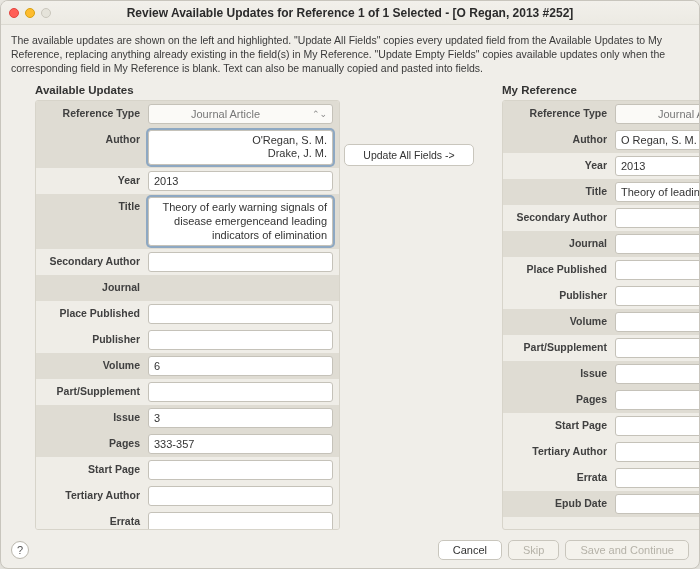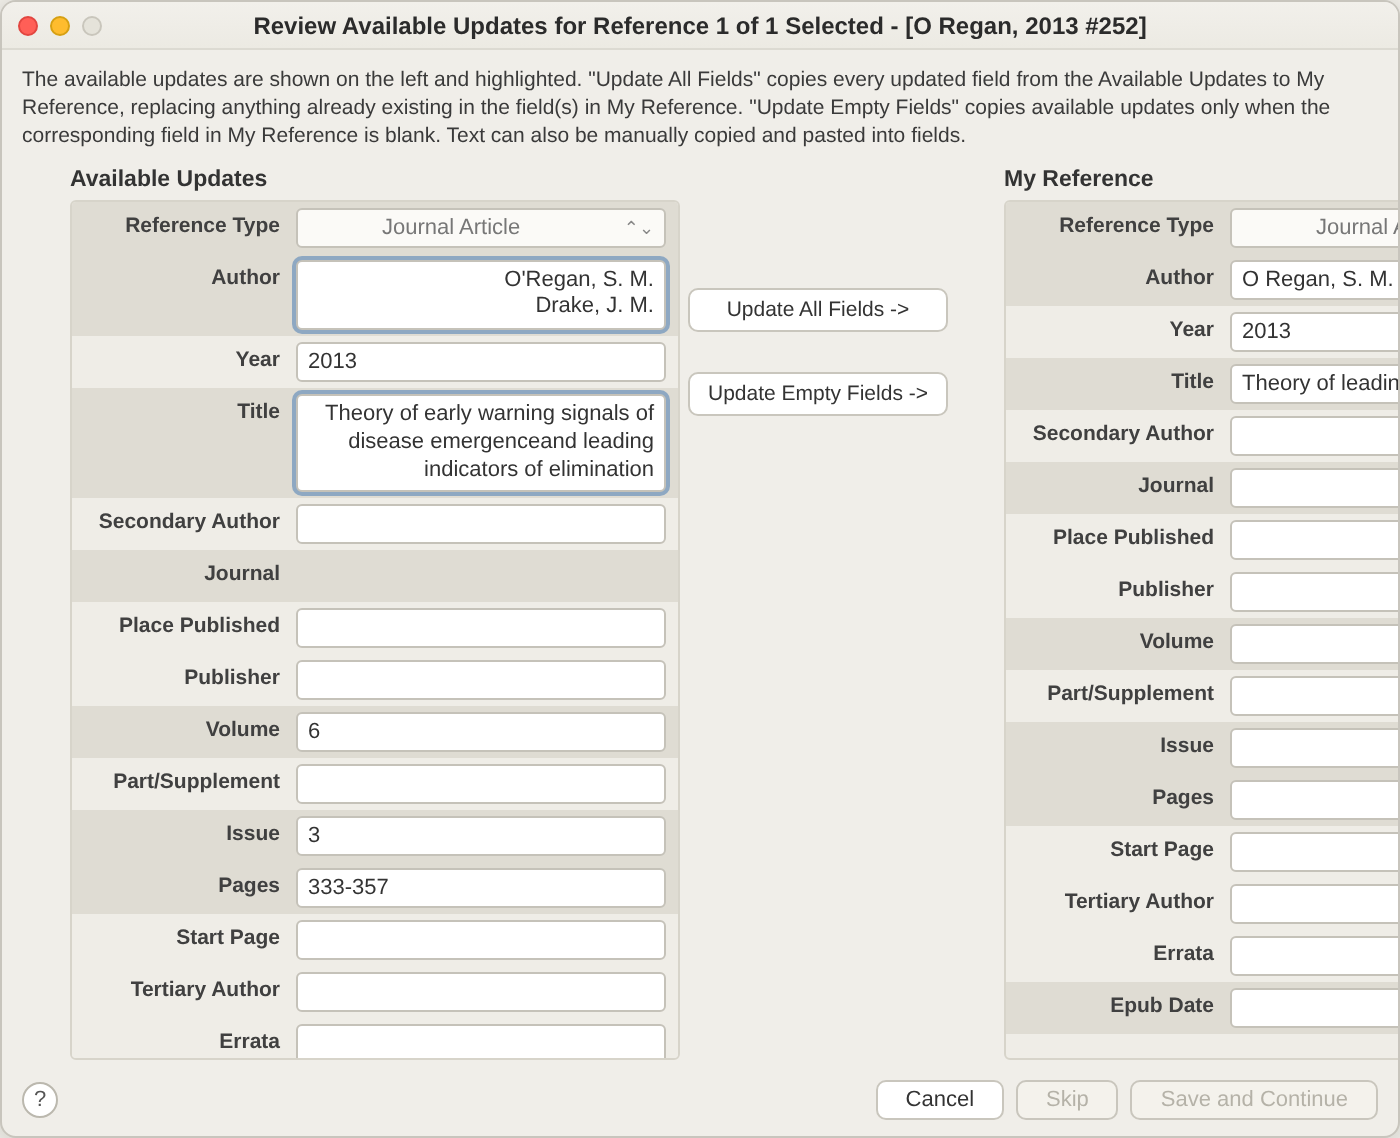--- a/index.html
+++ b/index.html
@@ -70,21 +70,21 @@
     display: flex;
     flex-direction: column;
     margin-left: 24px;
   }
   .col-mid {
     flex: 1;
     display: flex;
     flex-direction: column;
     align-items: center;
     padding-top: 62px;
-    gap: 20px;
+    gap: 8px;
   }
   .col-title {
     font-weight: 700;
     font-size: 11.5px;
     color: #333;
     padding: 2px 0 4px 0;
   }
   .form {
     border: 1px solid #d7d4ca;
     border-radius: 3px;
@@ -314,21 +314,20 @@
           <div class="val">
               <input type="text" value="" style="">
             </div>
         </div>
 
       </div>
     </div>
 
     <div class="col-mid">
       <button class="mid-btn">Update All Fields -&gt;</button>
-      <button class="mid-btn">Update Empty Fields -&gt;</button>
     </div>
 
     <div class="col">
       <div class="col-title">My Reference</div>
       <div class="form">
 
         <div class="row shade">
           <div class="lbl">Reference Type</div>
           <div class="val">
             <div class="select">

